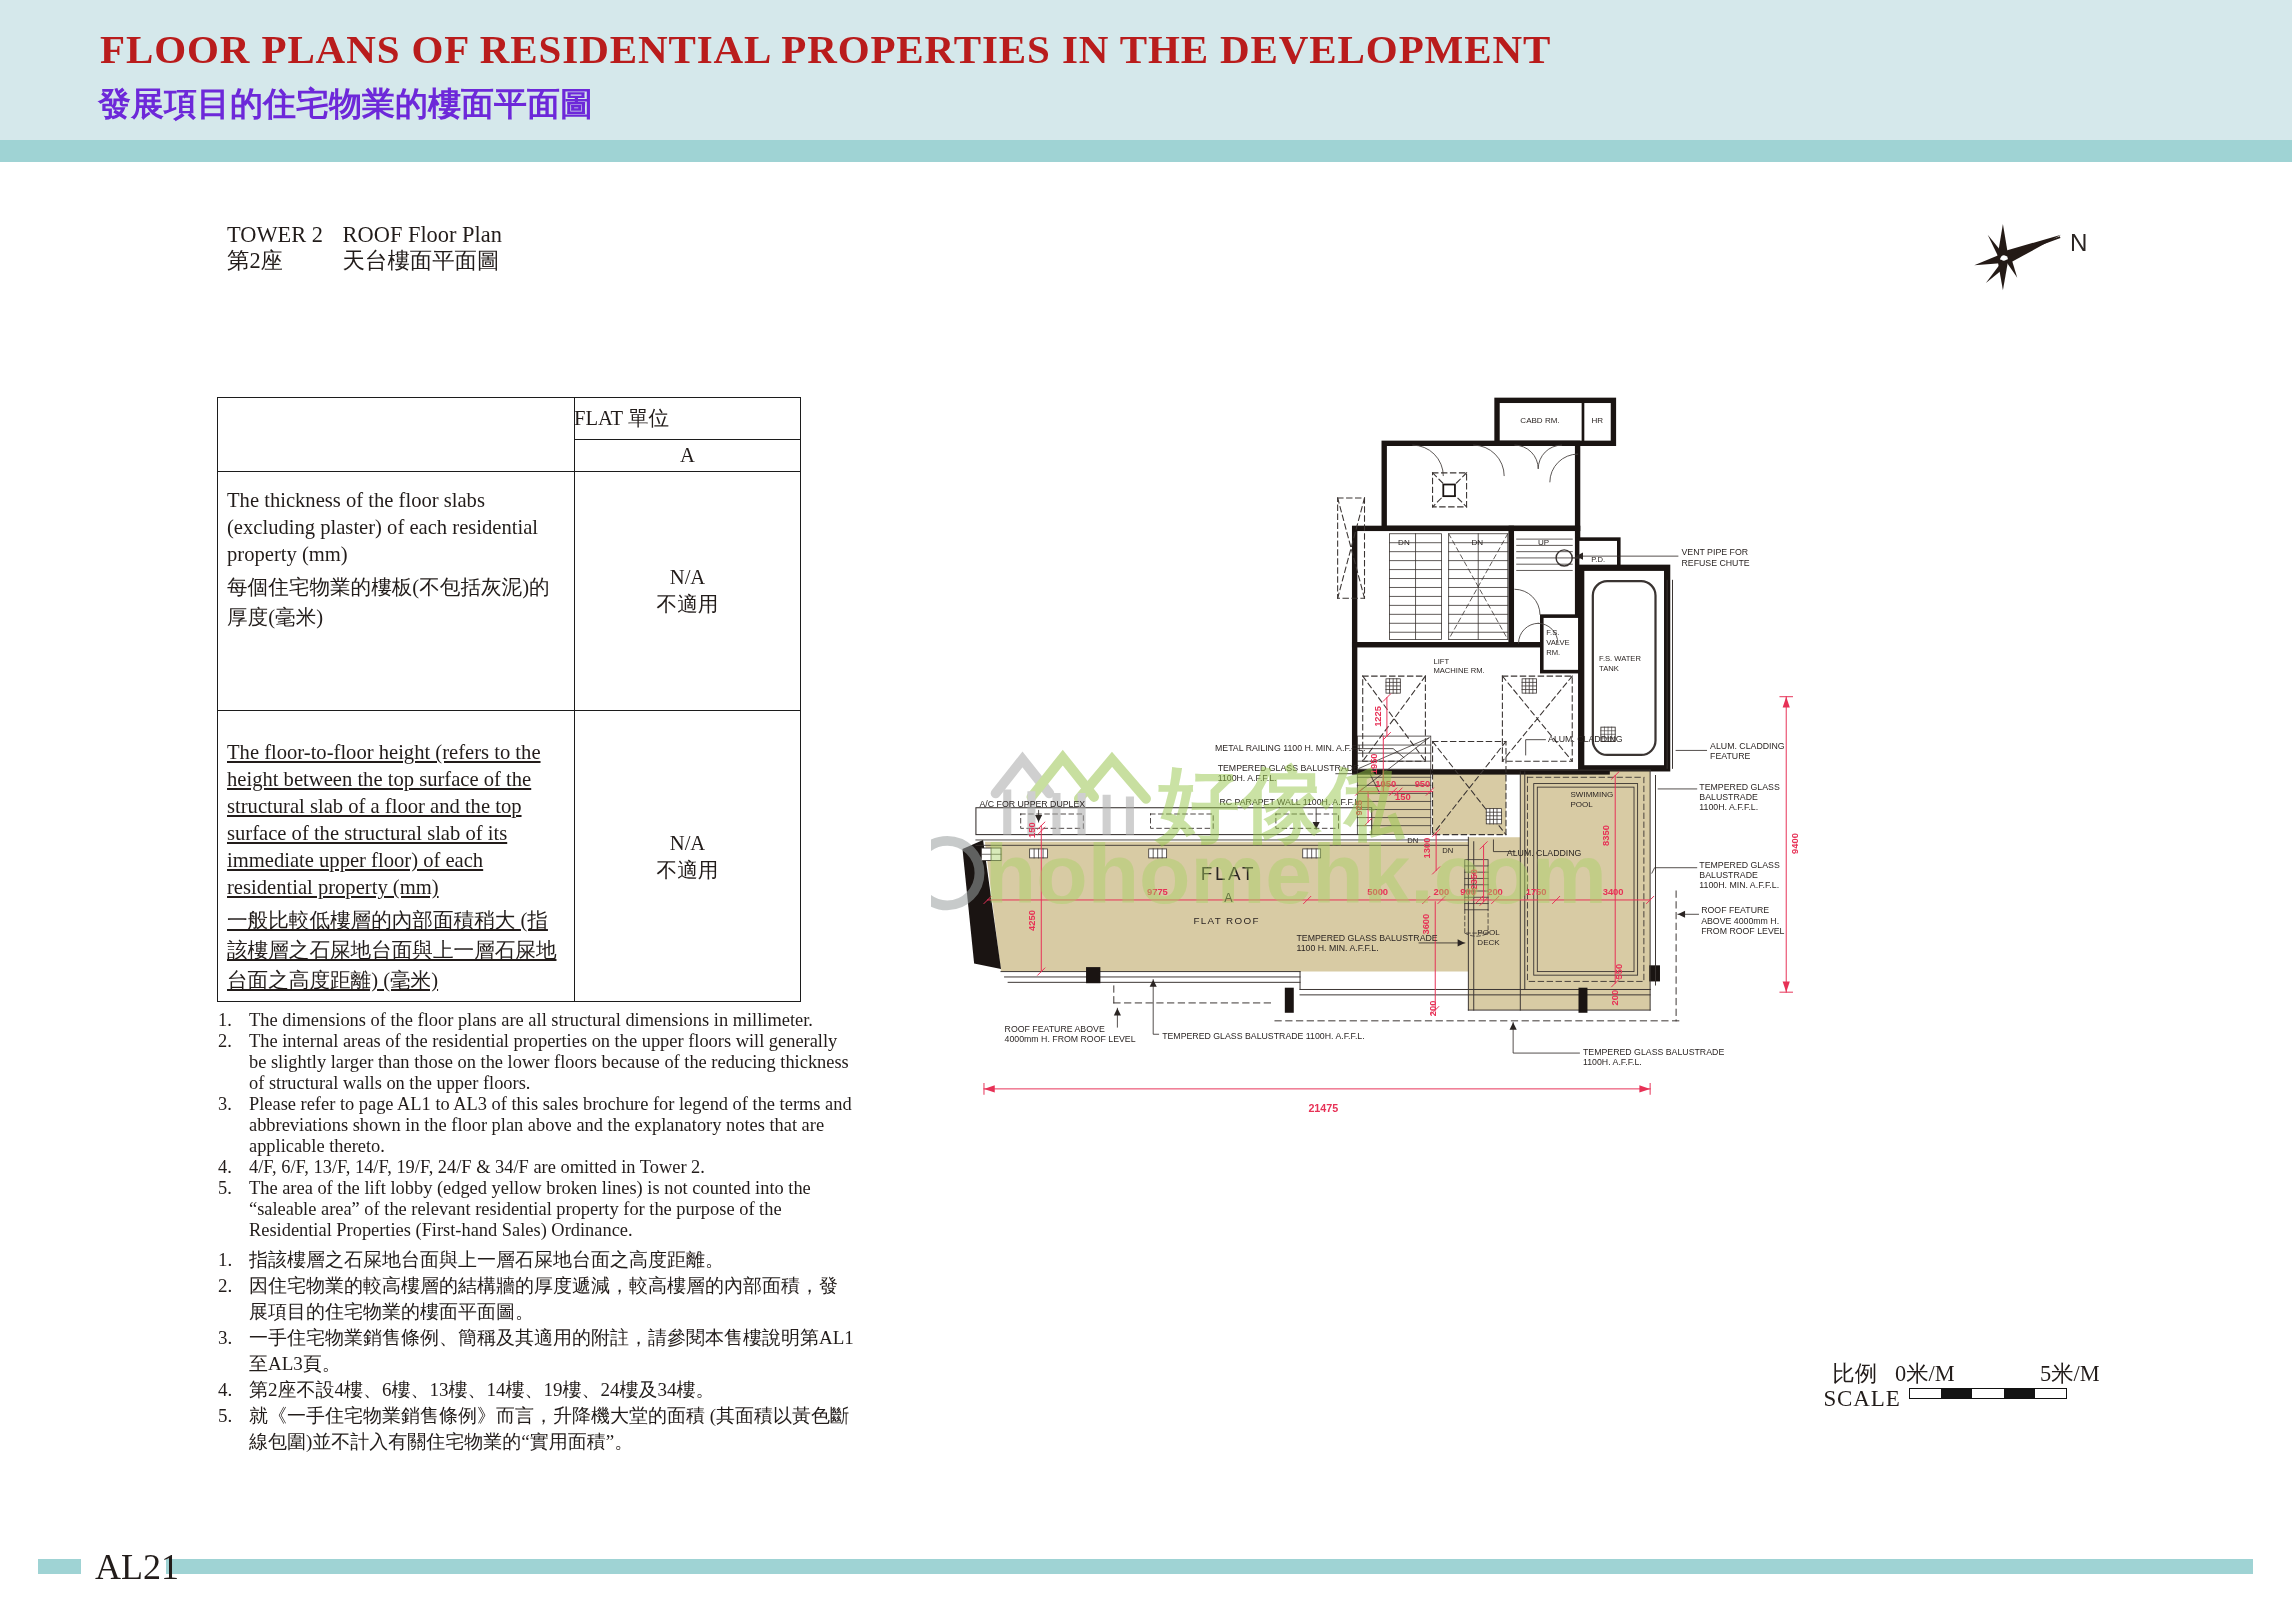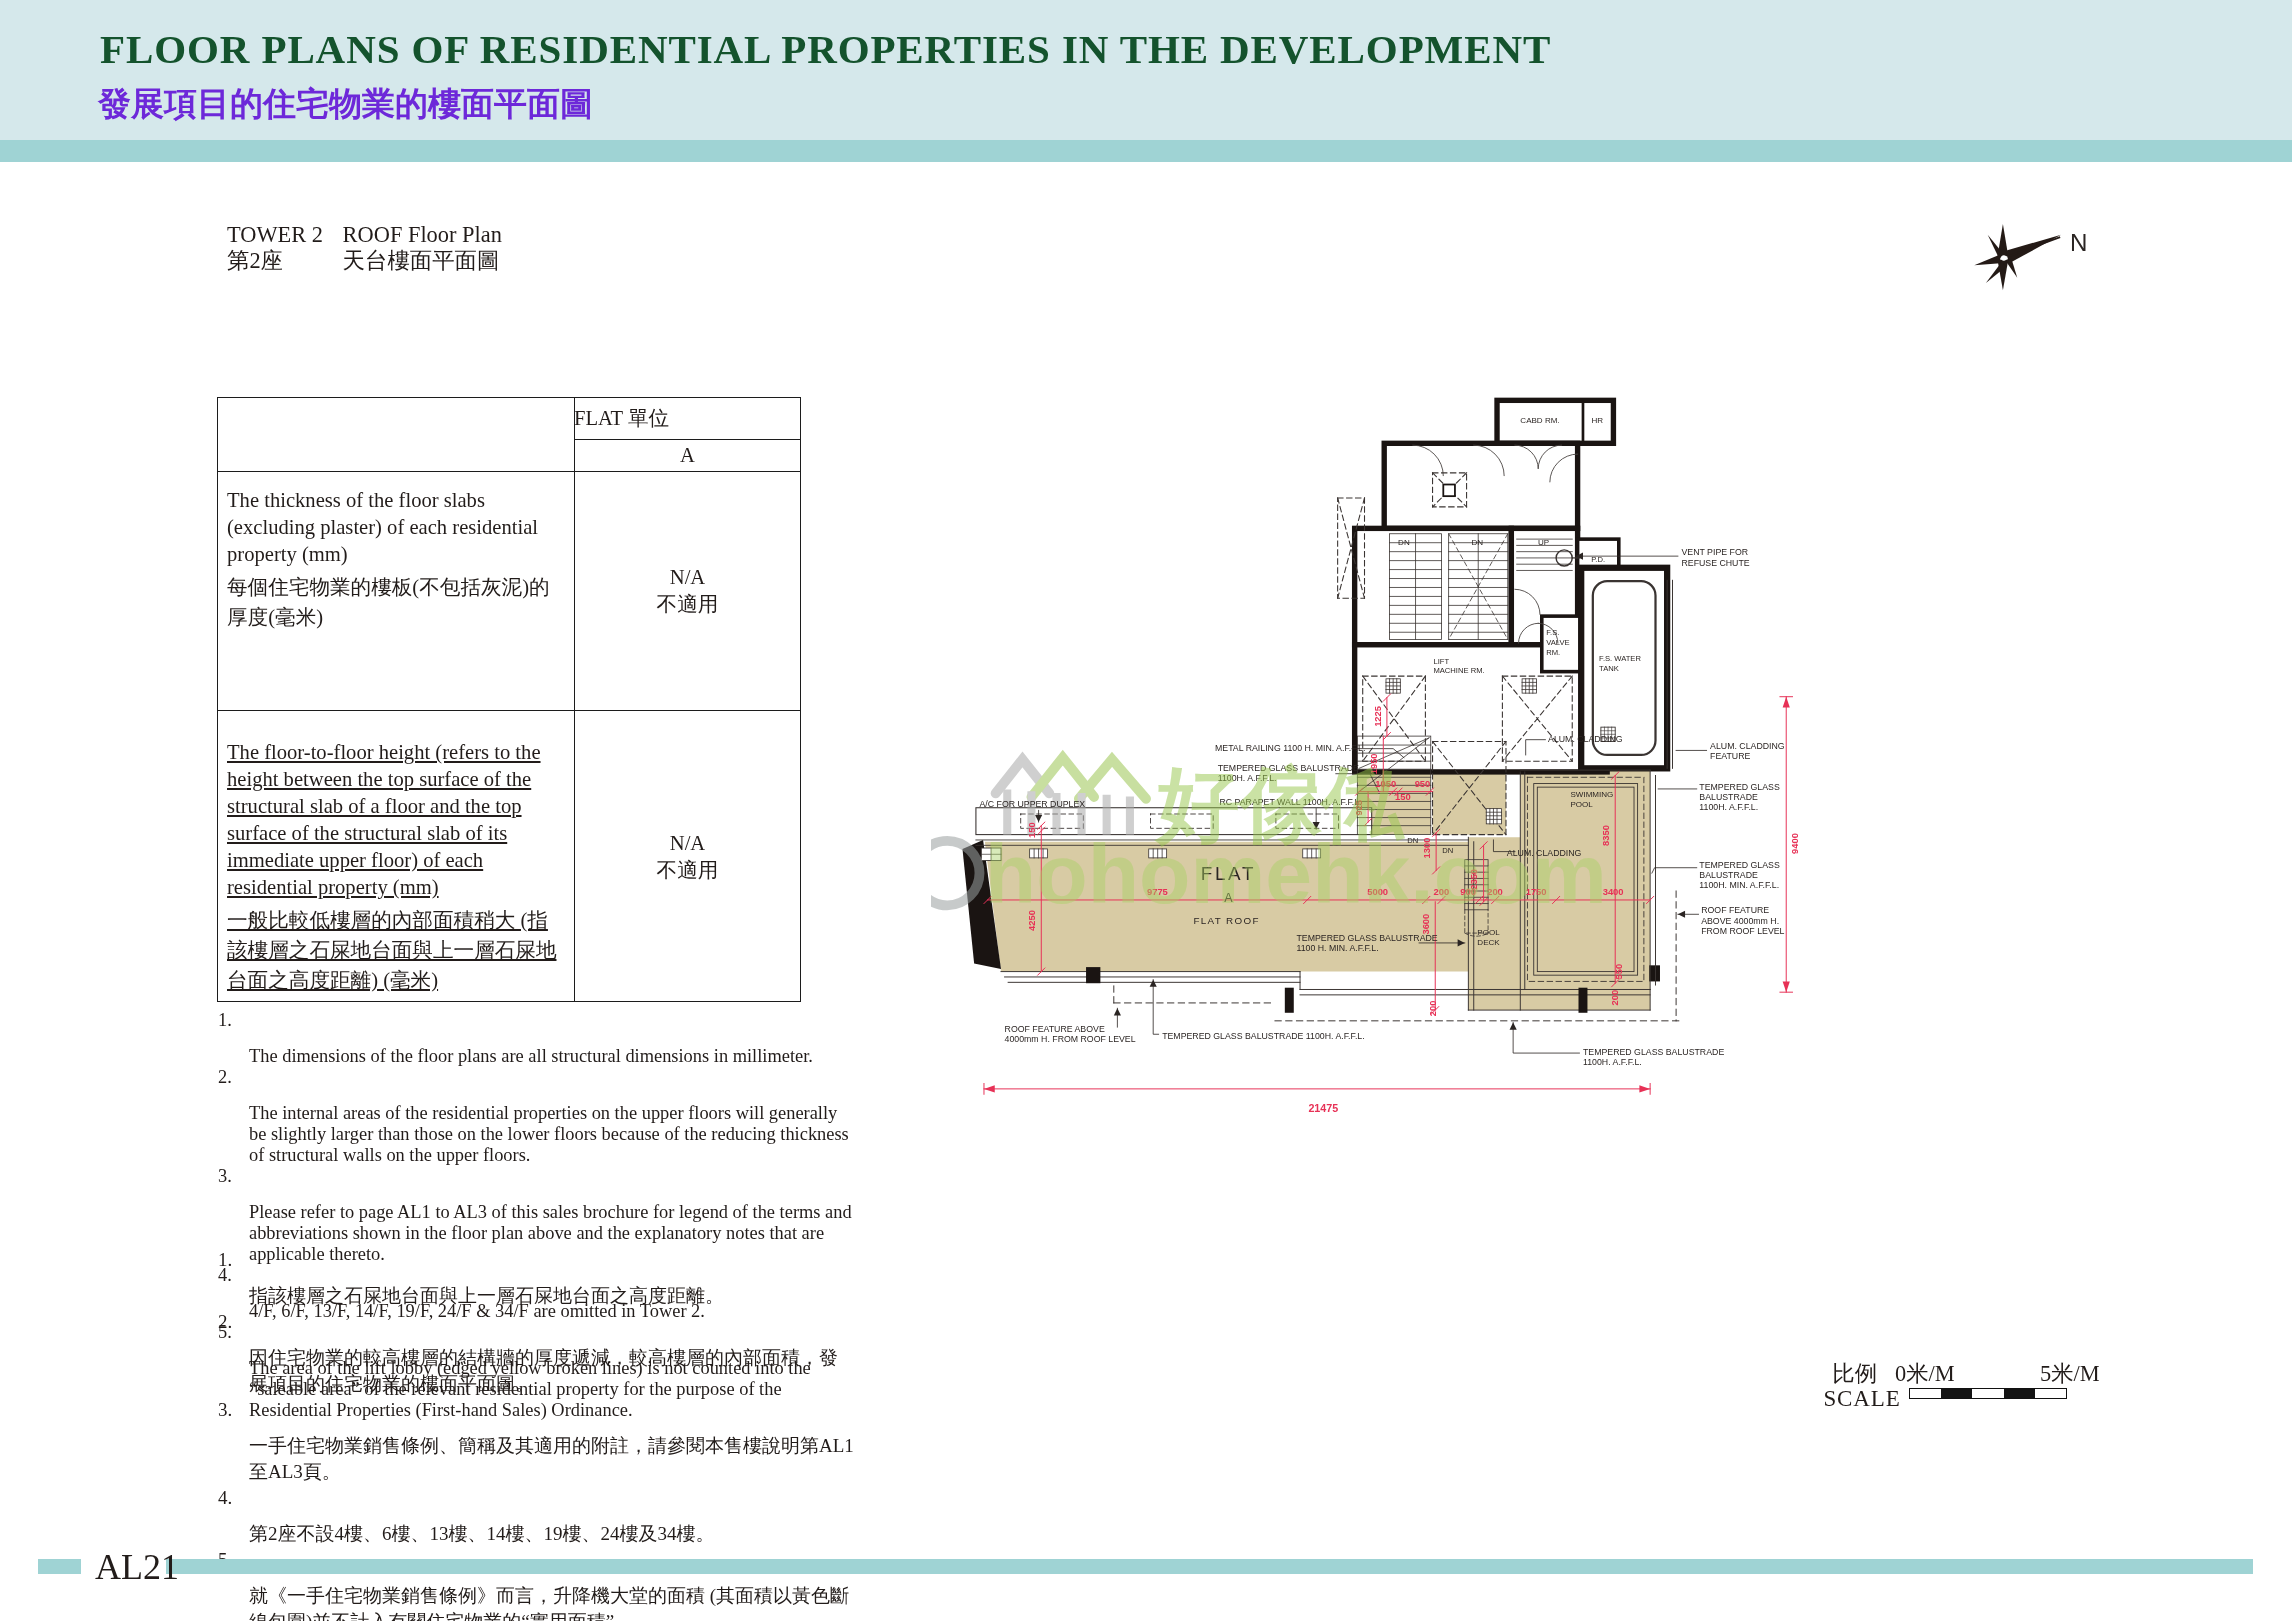--- a/index.html
+++ b/index.html
@@ -1,21 +1,21 @@
 <!DOCTYPE html>
 <html style="font-size:14.3px"><head>
 <meta charset="utf-8">
 <style>
   html,body{margin:0;padding:0;background:#fff;}
   #page{position:relative;width:2293px;height:1621px;background:#fff;overflow:hidden;
         font-family:"Liberation Serif",serif;color:#221c1a;}
   
   .banner{position:absolute;left:0;top:0;width:2293px;height:140px;}
   .banner .t-en{position:absolute;left:100px;top:25px;font-size:41px;font-weight:600;
-    color:#14532d;letter-spacing:0.9px;white-space:nowrap;}
+    color:#b91c1c;letter-spacing:0.9px;white-space:nowrap;}
   .banner .t-zh{position:absolute;left:98px;top:82px;font-size:33px;font-weight:700;color:#6d28d9;white-space:nowrap;}
   .band{position:absolute;left:0;top:140px;width:2293px;height:21.5px;}
   
   .tower{position:absolute;left:227px;top:222px;font-size:22.4px;line-height:26px;}
   .tower .row{white-space:nowrap;}
   .tower .c1{display:inline-block;width:110px;}
   
   .spec{position:absolute;left:217px;top:397px;width:584px;height:605px;border:1.8px solid #1c1c1c;box-sizing:border-box;}
   .spec .cell{position:absolute;box-sizing:border-box;font-size:20.6px;line-height:27px;}
   .spec .vline{position:absolute;left:356px;top:0;width:0;height:100%;border-left:1.8px solid #1c1c1c;}
@@ -27,21 +27,21 @@
   .spec .lab2{left:0;top:312px;width:356px;height:293px;padding:29px 7.2px 0 9px;text-decoration:underline;}
   .spec .val1{left:356px;top:73px;width:227px;height:239px;display:flex;flex-direction:column;justify-content:center;align-items:center;}
   .spec .val2{left:356px;top:312px;width:227px;height:293px;display:flex;flex-direction:column;justify-content:center;align-items:center;}
   .spec .zh{display:block;margin-top:3.6px;line-height:30px;}
   
   .notes{position:absolute;left:218px;width:638px;}
   .notes-en{top:1010px;font-size:18.4px;line-height:21px;}
   .notes-zh{top:1247px;font-size:19px;line-height:26px;}
   .note{display:flex;}
   .note .num{width:31px;flex:none;}
-  .note .txt{flex:1;margin-top:36px;}
+  .note .txt{flex:1;}
   
   .scalebar{position:absolute;left:1818px;top:1354px;width:304px;height:63px;font-size:22.4px;}
   .sb-zh{position:absolute;left:14.3px;top:3.6px;}
   .sb-en{position:absolute;left:5.4px;top:32px;font-size:23px;letter-spacing:0.9px;}
   .sb-0{position:absolute;left:77px;top:3.6px;}
   .sb-5{position:absolute;left:222px;top:3.6px;}
   .sb-bar{position:absolute;left:91px;top:34px;width:158px;height:10.7px;border:1.3px solid #111;display:flex;box-sizing:border-box;}
   .sb-seg{flex:1;height:100%;}
   
   .botbar-l{position:absolute;left:38px;top:1559px;width:43px;height:15px;}

